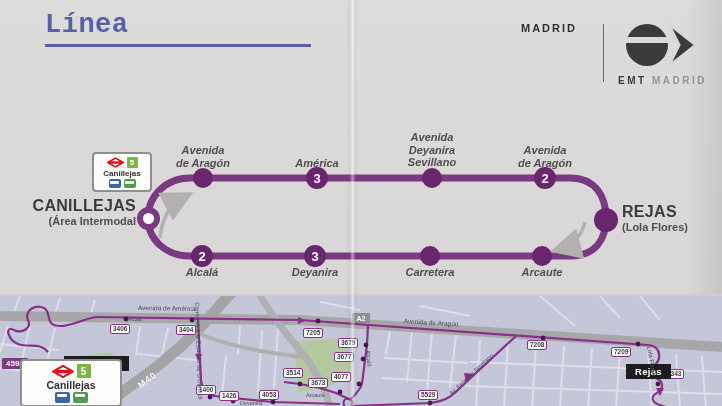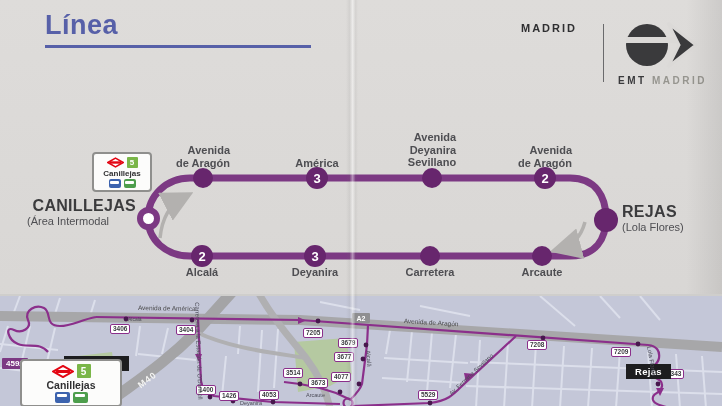--- a/index.html
+++ b/index.html
@@ -1,44 +1,44 @@
 <!DOCTYPE html>
 <html><head>
 <meta charset="utf-8">
 <style>
   html,body{margin:0;padding:0;background:#b9b8b6;}
   .poster{position:relative;width:722px;height:406px;overflow:hidden;
     font-family:"Liberation Sans",sans-serif;background:linear-gradient(180deg,#dedcda 0%,#d9d7d5 70%,#d6d4d2 100%);}
   
   .hdr{position:absolute;left:45px;top:10px;width:300px;}
-  .hdr .linea{font-size:27px;font-weight:bold;color:#5760a8;letter-spacing:.5px;}
+  .hdr .linea{font-size:27px;font-weight:bold;color:#5760a8;letter-spacing:.5px;font-family:Liberation Mono, monospace;}
   .hdr .rule{width:266px;height:3px;background:#5760a8;margin-top:4px;}
   .hdr .route{font-size:24px;font-weight:800;color:#3b3b3d;letter-spacing:.5px;margin-top:7px;white-space:nowrap;}
   
   .m360{position:absolute;left:505px;top:22px;width:88px;text-align:center;color:#2f2f31;}
   .m360 .word{font-size:11px;font-weight:800;letter-spacing:2px;}
   .m360 .num{font-size:46px;line-height:42px;font-weight:800;letter-spacing:-2px;
     color:#a3a2a0;-webkit-text-stroke:2.2px #2f2f31;}
   .logo-div{position:absolute;left:603px;top:24px;width:1px;height:58px;background:#6a6a6c;}
   .emt{position:absolute;left:618px;top:22px;width:86px;text-align:center;}
   .emt .txt{margin-top:3px;font-size:10px;letter-spacing:2.5px;white-space:nowrap;}
   .emt .txt b{color:#3a3a3c;font-weight:800;}
   .emt .txt span{color:#96958f;font-weight:bold;}
   
   .dsvg{position:absolute;left:0;top:0;}
   .dot{position:absolute;background:#67266d;border-radius:50%;width:20px;height:20px;}
   .dot.big{width:24px;height:24px;}
   .dot.num{width:22px;height:22px;display:flex;align-items:center;justify-content:center;
     color:#fff;font-size:13px;font-weight:bold;}
   .terminus{position:absolute;width:11px;height:11px;background:#fff;border:6px solid #7c3983;border-radius:50%;}
-  .slabel{position:absolute;transform:translateX(-50%);text-align:right;font-size:11px;
-    font-weight:bold;color:#4e4e52;line-height:12.5px;white-space:nowrap;}
+  .slabel{position:absolute;transform:translateX(-50%);text-align:center;font-size:11px;
+    font-weight:bold;color:#4e4e52;line-height:12.5px;white-space:nowrap;font-style:italic;}
   .term-block{position:absolute;color:#3b3b3d;}
   .term-name{font-size:16px;font-weight:800;letter-spacing:.3px;}
-  .term-sub{font-size:11px;font-weight:normal;line-height:13px;color:#4e4e52;text-align:center;}
+  .term-sub{font-size:11px;font-weight:bold;line-height:13px;color:#4e4e52;}
   
   .badge{position:absolute;background:#fcfcfb;border:2px solid #8f8f8d;border-radius:4px;
     display:flex;flex-direction:column;align-items:center;padding:3px 3px 2px;gap:1px;}
   .badge .r1{display:flex;align-items:center;gap:3px;}
   .line5{background:#7ab648;color:#fff;font-weight:bold;display:flex;align-items:center;justify-content:center;border-radius:1px;}
   .badge.small .line5{width:11px;height:11px;font-size:8px;}
   .badge.large .line5{width:14px;height:14px;font-size:10px;}
   .badge .station{font-weight:bold;color:#2f2f31;}
   .badge.small .station{font-size:8px;}
   .badge.large .station{font-size:10.5px;}

